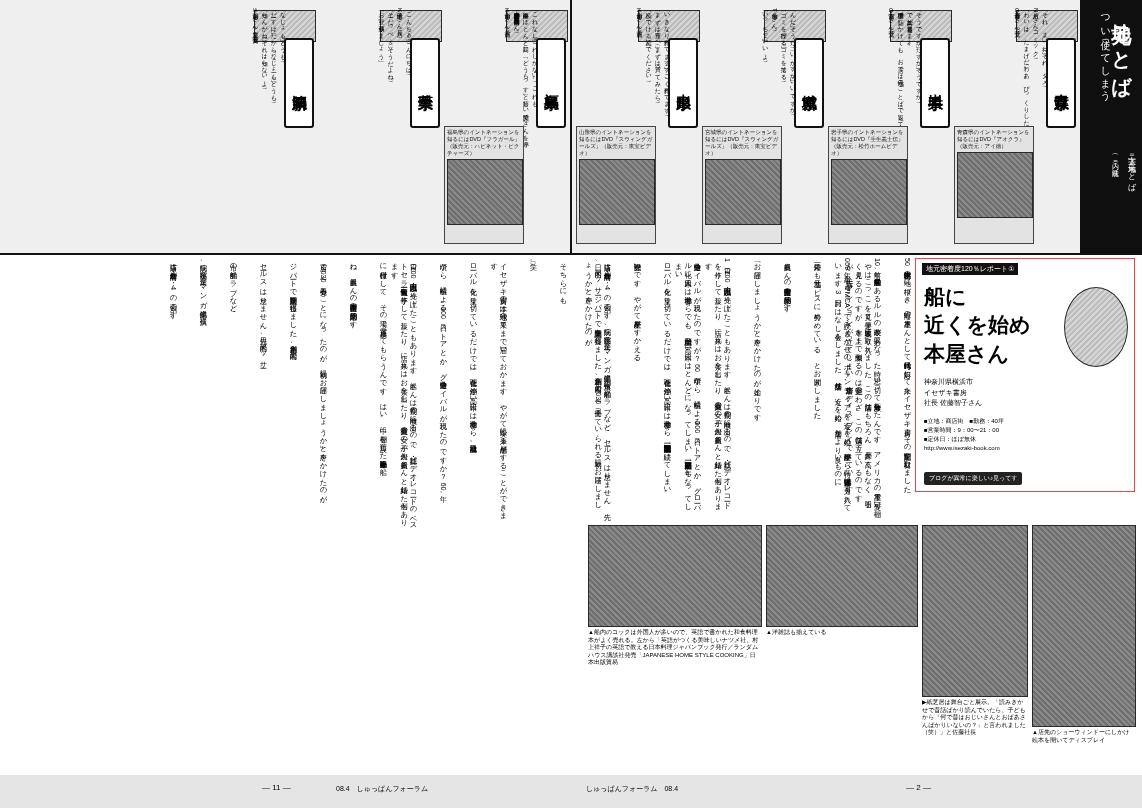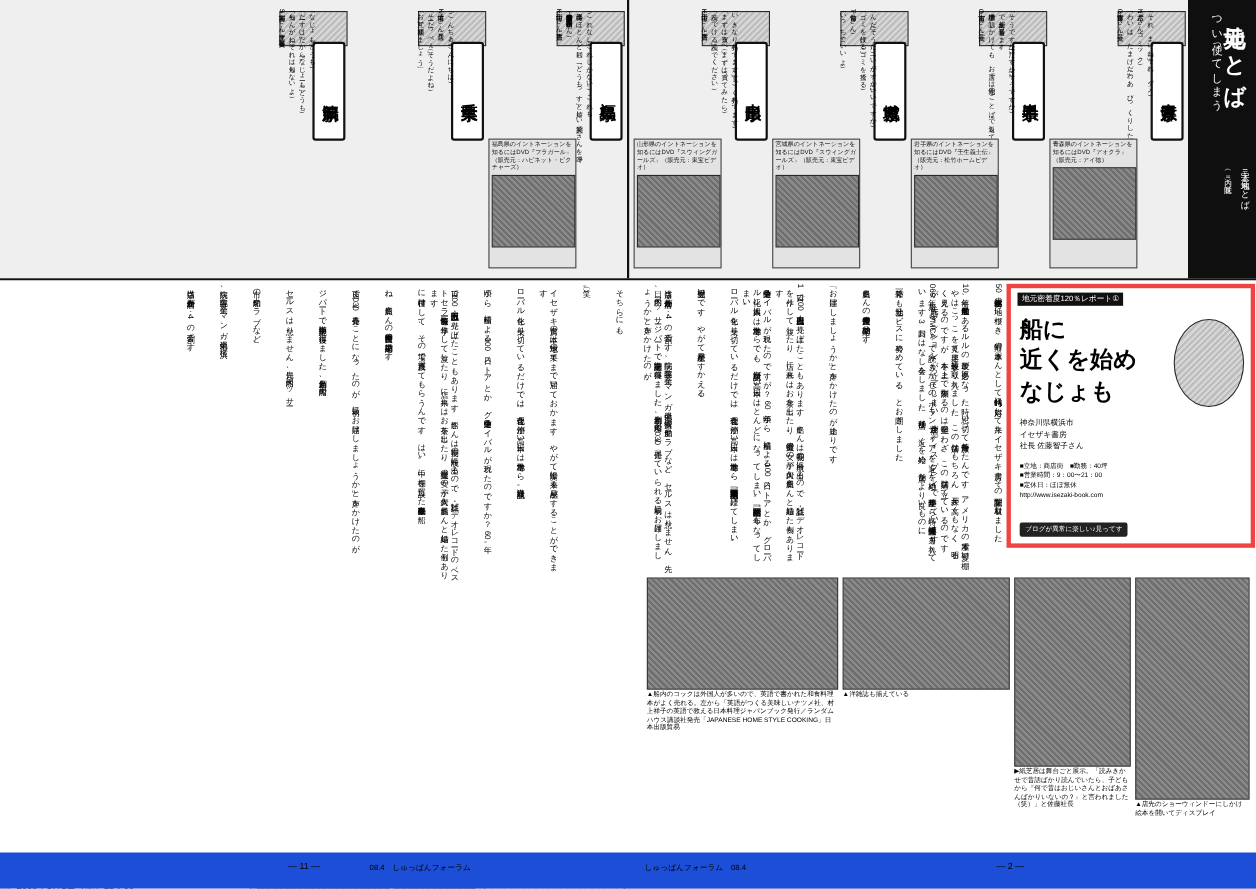--- a/index.html
+++ b/index.html
@@ -54,30 +54,30 @@
   .pref .cols{position:absolute;top:0;right:30px;height:236px;width:92px;
     display:flex;flex-direction:row-reverse;gap:2px;}
   .pref .cols .c{font-size:6px;line-height:1.2;}
 
   
   .bodyarea{position:absolute;left:0;top:255px;width:1142px;height:520px;background:#fff;}
   .colsblk{position:absolute;display:flex;flex-direction:row-reverse;}
   .colsblk .c{font-size:7.3px;line-height:1.28;letter-spacing:0px;}
 
   
-  .hl{position:absolute;left:915px;top:3px;width:218px;height:232px;border:4px solid #ef4444;background:#fff;}
+  .hl{position:absolute;left:915px;top:3px;width:218px;height:232px;border:1px solid #ef4444;background:#fff;}
   .hl .ribbon{position:absolute;left:6px;top:4px;font-size:7px;background:#111;color:#fff;padding:1px 4px;}
   .hl h1{position:absolute;left:8px;top:24px;margin:0;font-size:21px;line-height:1.35;font-weight:bold;}
   .hl .sub{position:absolute;left:8px;top:118px;font-size:7px;line-height:1.5;}
   .hl .info{position:absolute;left:8px;top:158px;font-size:6px;line-height:1.5;}
   .hl .face{position:absolute;right:6px;top:28px;width:62px;height:78px;border-radius:50%;}
   .hl .blog{position:absolute;left:8px;bottom:6px;font-size:6px;background:#222;color:#fff;padding:2px 5px;border-radius:2px;}
 
   
-  .botband{position:absolute;left:0;top:775px;width:1142px;height:33px;background:#1d4ed8;}
+  .botband{position:absolute;left:0;top:775px;width:1142px;height:33px;background:#e5e5e5;}
   .pgnum{position:absolute;font-size:8px;}
   .foot{position:absolute;font-size:7px;}
 
   
   .promo{position:absolute;left:8px;top:540px;width:218px;height:110px;border:1px solid #333;background:#fff;}
   .promo .d{position:absolute;left:6px;top:4px;font-size:8.5px;font-weight:bold;}
 
   .capt{font-size:6px;line-height:1.25;}
 </style>
 </head>
@@ -194,21 +194,21 @@
   </div>
 
   <div class="bodyarea">
 
     <div class="hl">
       <div class="ribbon">地元密着度120％レポート①</div>
       <div class="face photo light"></div>
       <h1>
         <span>船に</span><br>
         <span>近くを始め</span><br>
-        <span>なじょも</span>
+        <span>本屋さん</span>
       </h1>
       <div class="sub">
         <div>神奈川県横浜市</div>
         <div>イセザキ書房</div>
         <div>社長 佐藤智子さん</div>
       </div>
       <div class="info">
         <div>■立地：商店街　■勤務：40坪</div>
         <div>■営業時間：9：00〜21：00</div>
         <div>■定休日：ほぼ無休</div>

